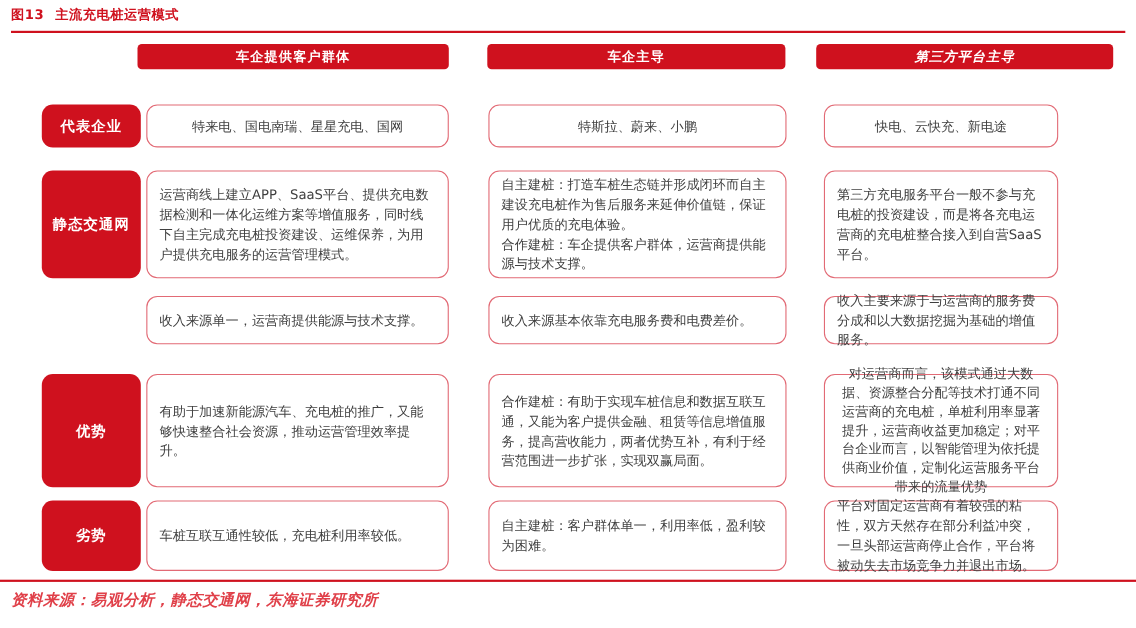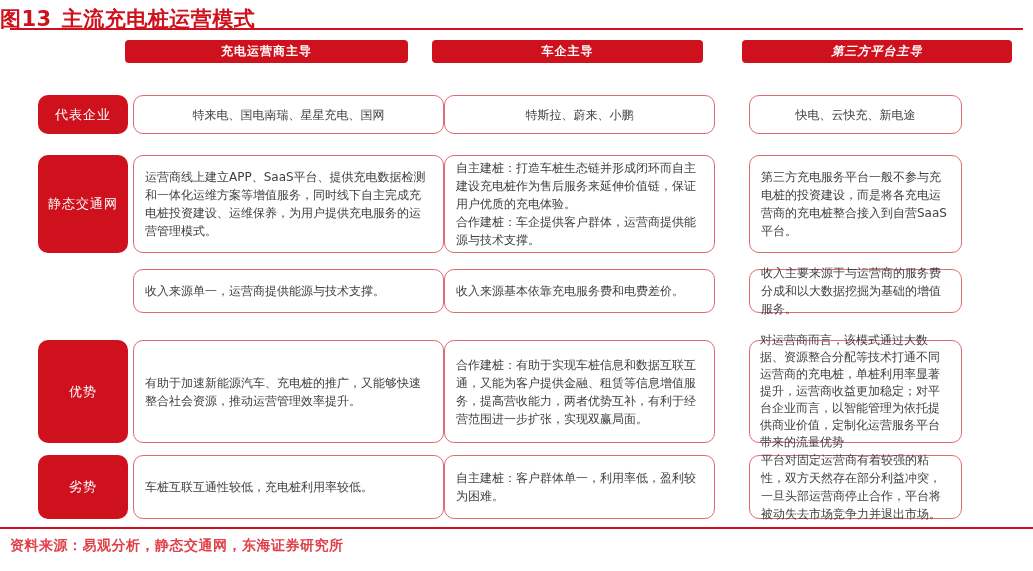--- a/index.html
+++ b/index.html
@@ -1,59 +1,59 @@
 <!DOCTYPE html>
 <html><head>
 <meta charset="utf-8">
 <style>
   html,body{margin:0;padding:0;background:#fff;}
   body{font-family:"DejaVu Sans","Liberation Sans",sans-serif;}
   .figure{position:relative;width:1033px;height:571px;background:#ffffff;overflow:hidden;}
 
-  .fig-title{position:absolute;left:0;top:5px;font-size:21px;font-weight:bold;color:#cf111e;letter-spacing:.5px;}
+  .fig-title{position:absolute;left:10px;top:5px;font-size:12px;font-weight:bold;color:#cf111e;letter-spacing:.5px;}
   .fig-title .tag{margin-right:10px;}
   .rule-top{position:absolute;left:10px;top:28px;width:1013px;height:2px;background:#cf111e;}
   .rule-bottom{position:absolute;left:0;top:527px;width:1033px;height:2px;background:#cf111e;}
-  .source{position:absolute;left:10px;top:537px;font-size:14px;font-weight:600;color:#e04049;letter-spacing:.5px;}
+  .source{position:absolute;left:10px;top:537px;font-size:14px;font-weight:600;color:#e04049;letter-spacing:.5px;font-style:italic;}
 
   .colhdr{position:absolute;top:40px;height:23px;background:#cf111e;border-radius:4px;
     color:#fff;font-size:12px;font-weight:bold;display:flex;align-items:center;justify-content:center;letter-spacing:1px;}
   .h0{left:125px;width:283px;}
-  .h1{left:432px;width:271px;}
+  .h1{left:443px;width:271px;}
   .h2{left:742px;width:270px;font-style:italic;}
 
   .lblbox{position:absolute;left:38px;width:90px;background:#cf111e;border-radius:10px;
-    color:#fff;font-size:13px;font-weight:normal;display:flex;align-items:center;justify-content:center;letter-spacing:1px;box-sizing:border-box;}
+    color:#fff;font-size:13px;font-weight:bold;display:flex;align-items:center;justify-content:center;letter-spacing:1px;box-sizing:border-box;}
 
   .cell{position:absolute;box-sizing:border-box;border:1px solid #e26a75;border-radius:10px;background:#fff;
     display:flex;align-items:center;padding:5px 11px;font-size:12px;line-height:1.5;color:#3f3f3f;white-space:pre-line;}
   .cell.ctr{justify-content:center;text-align:center;}
-  .cell.tight{line-height:1.42;padding:20px 10px;}
+  .cell.tight{line-height:1.42;padding:20px 10px;text-align:center;}
 
-  .c0{left:133px;width:311px;}
+  .c0{left:133px;width:275px;}
   .c1{left:444px;width:271px;}
   .c2{left:733px;width:213px;margin-left:16px;}
 
   .r0{top:95px;height:39px;}
   .r1{top:155px;height:98px;}
   .r2{top:269px;height:44px;}
   .r3{top:340px;height:103px;}
   .r4{top:455px;height:64px;}
 </style>
 </head>
 <body>
 
 <div class="figure">
 
   <div class="fig-title">
     <span class="tag">图13</span><span>主流充电桩运营模式</span>
   </div>
   <div class="rule-top"></div>
 
-  <div class="colhdr h0">充电运营商主导</div>
+  <div class="colhdr h0">车企提供客户群体</div>
   <div class="colhdr h1">车企主导</div>
   <div class="colhdr h2">第三方平台主导</div>
 
   <div class="lblbox r0">代表企业</div>
   <div class="cell ctr c0 r0">特来电、国电南瑞、星星充电、国网</div>
   <div class="cell ctr c1 r0">特斯拉、蔚来、小鹏</div>
   <div class="cell ctr c2 r0">快电、云快充、新电途</div>
 
   <div class="lblbox r1">静态交通网</div>
   <div class="cell c0 r1">运营商线上建立APP、SaaS平台、提供充电数据检测和一体化运维方案等增值服务，同时线下自主完成充电桩投资建设、运维保养，为用户提供充电服务的运营管理模式。</div>

